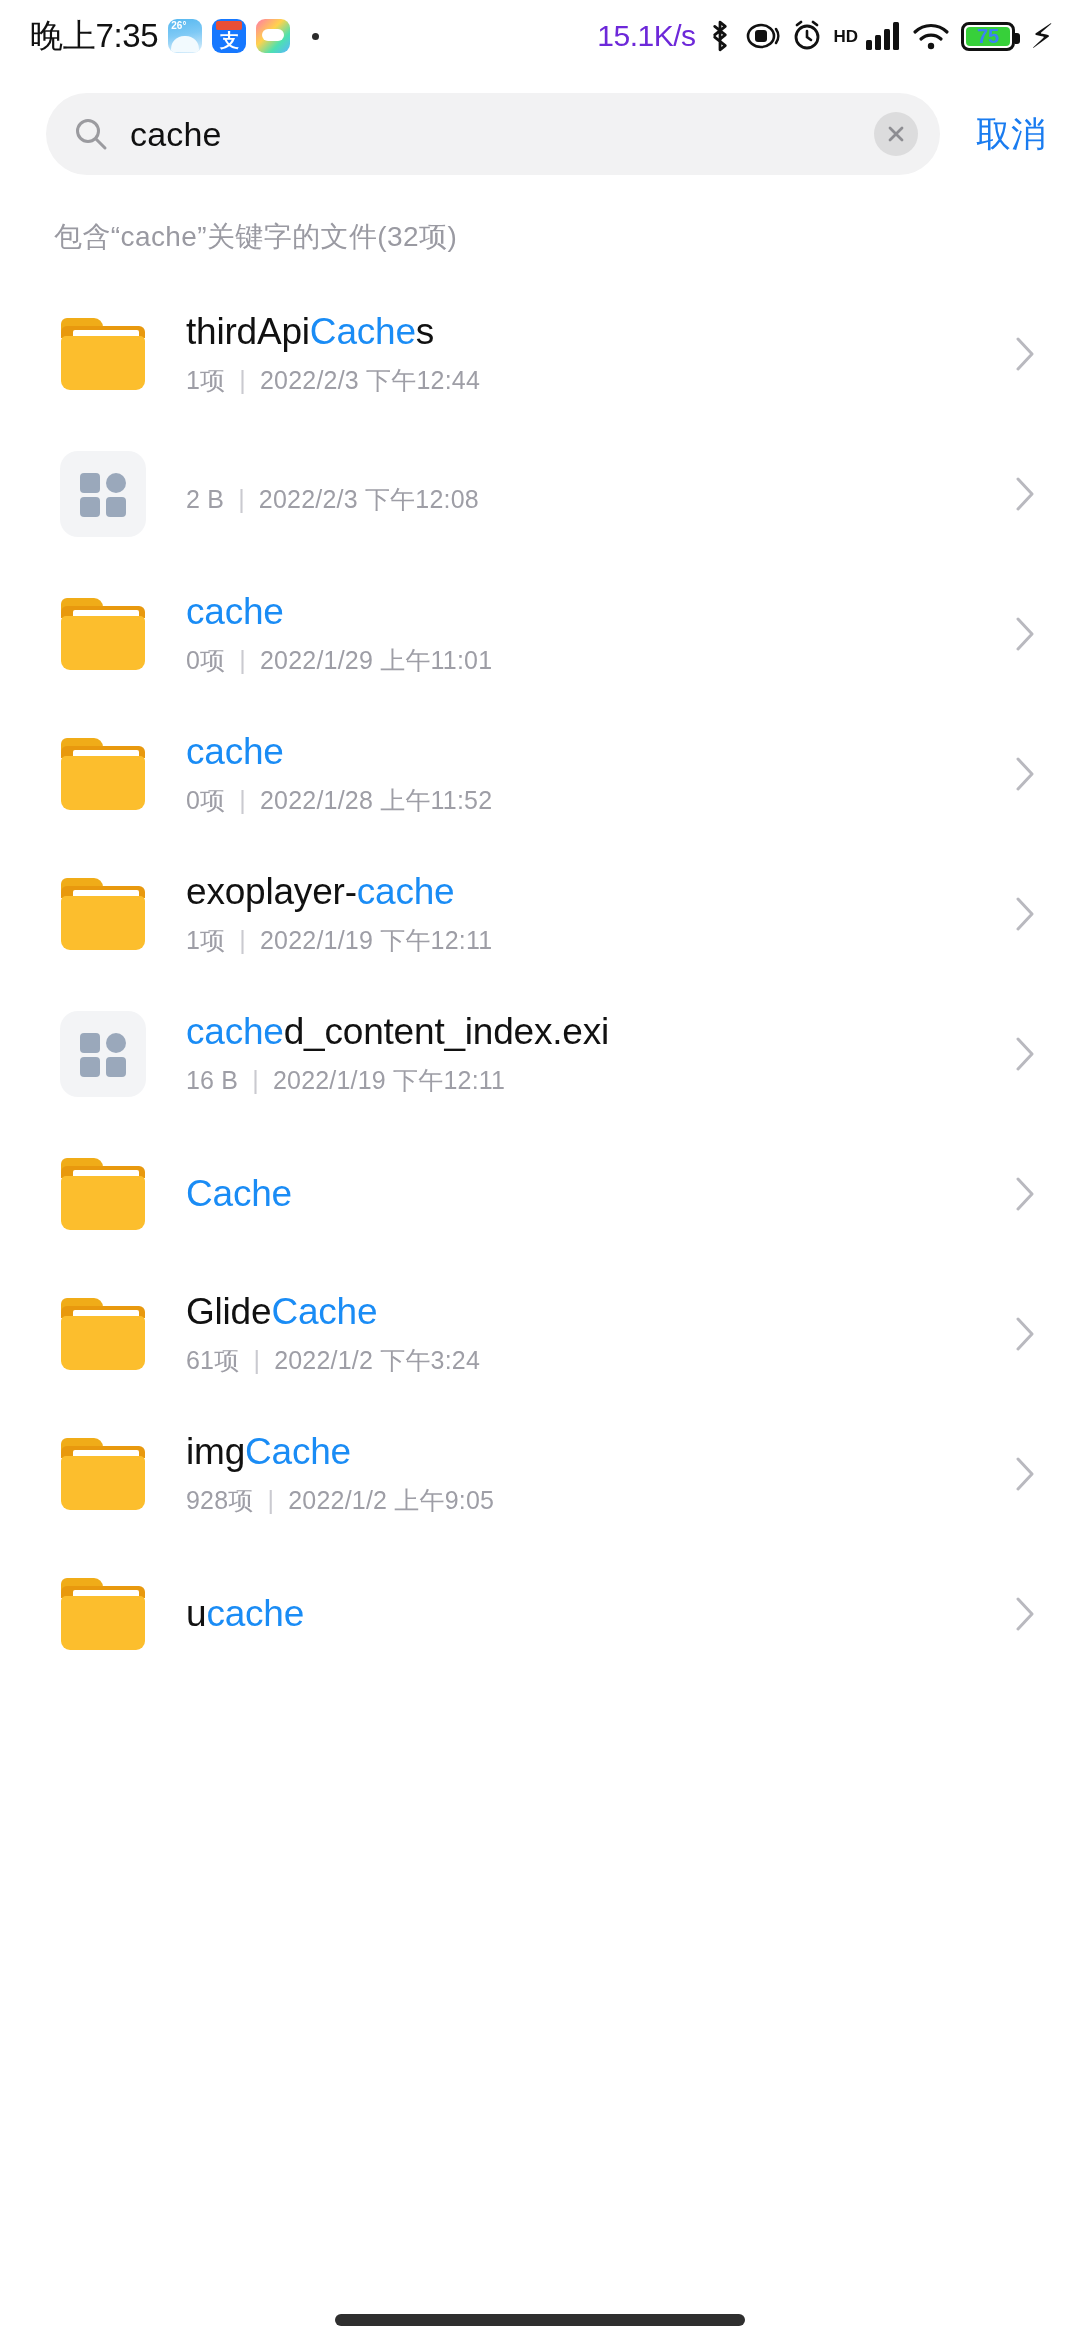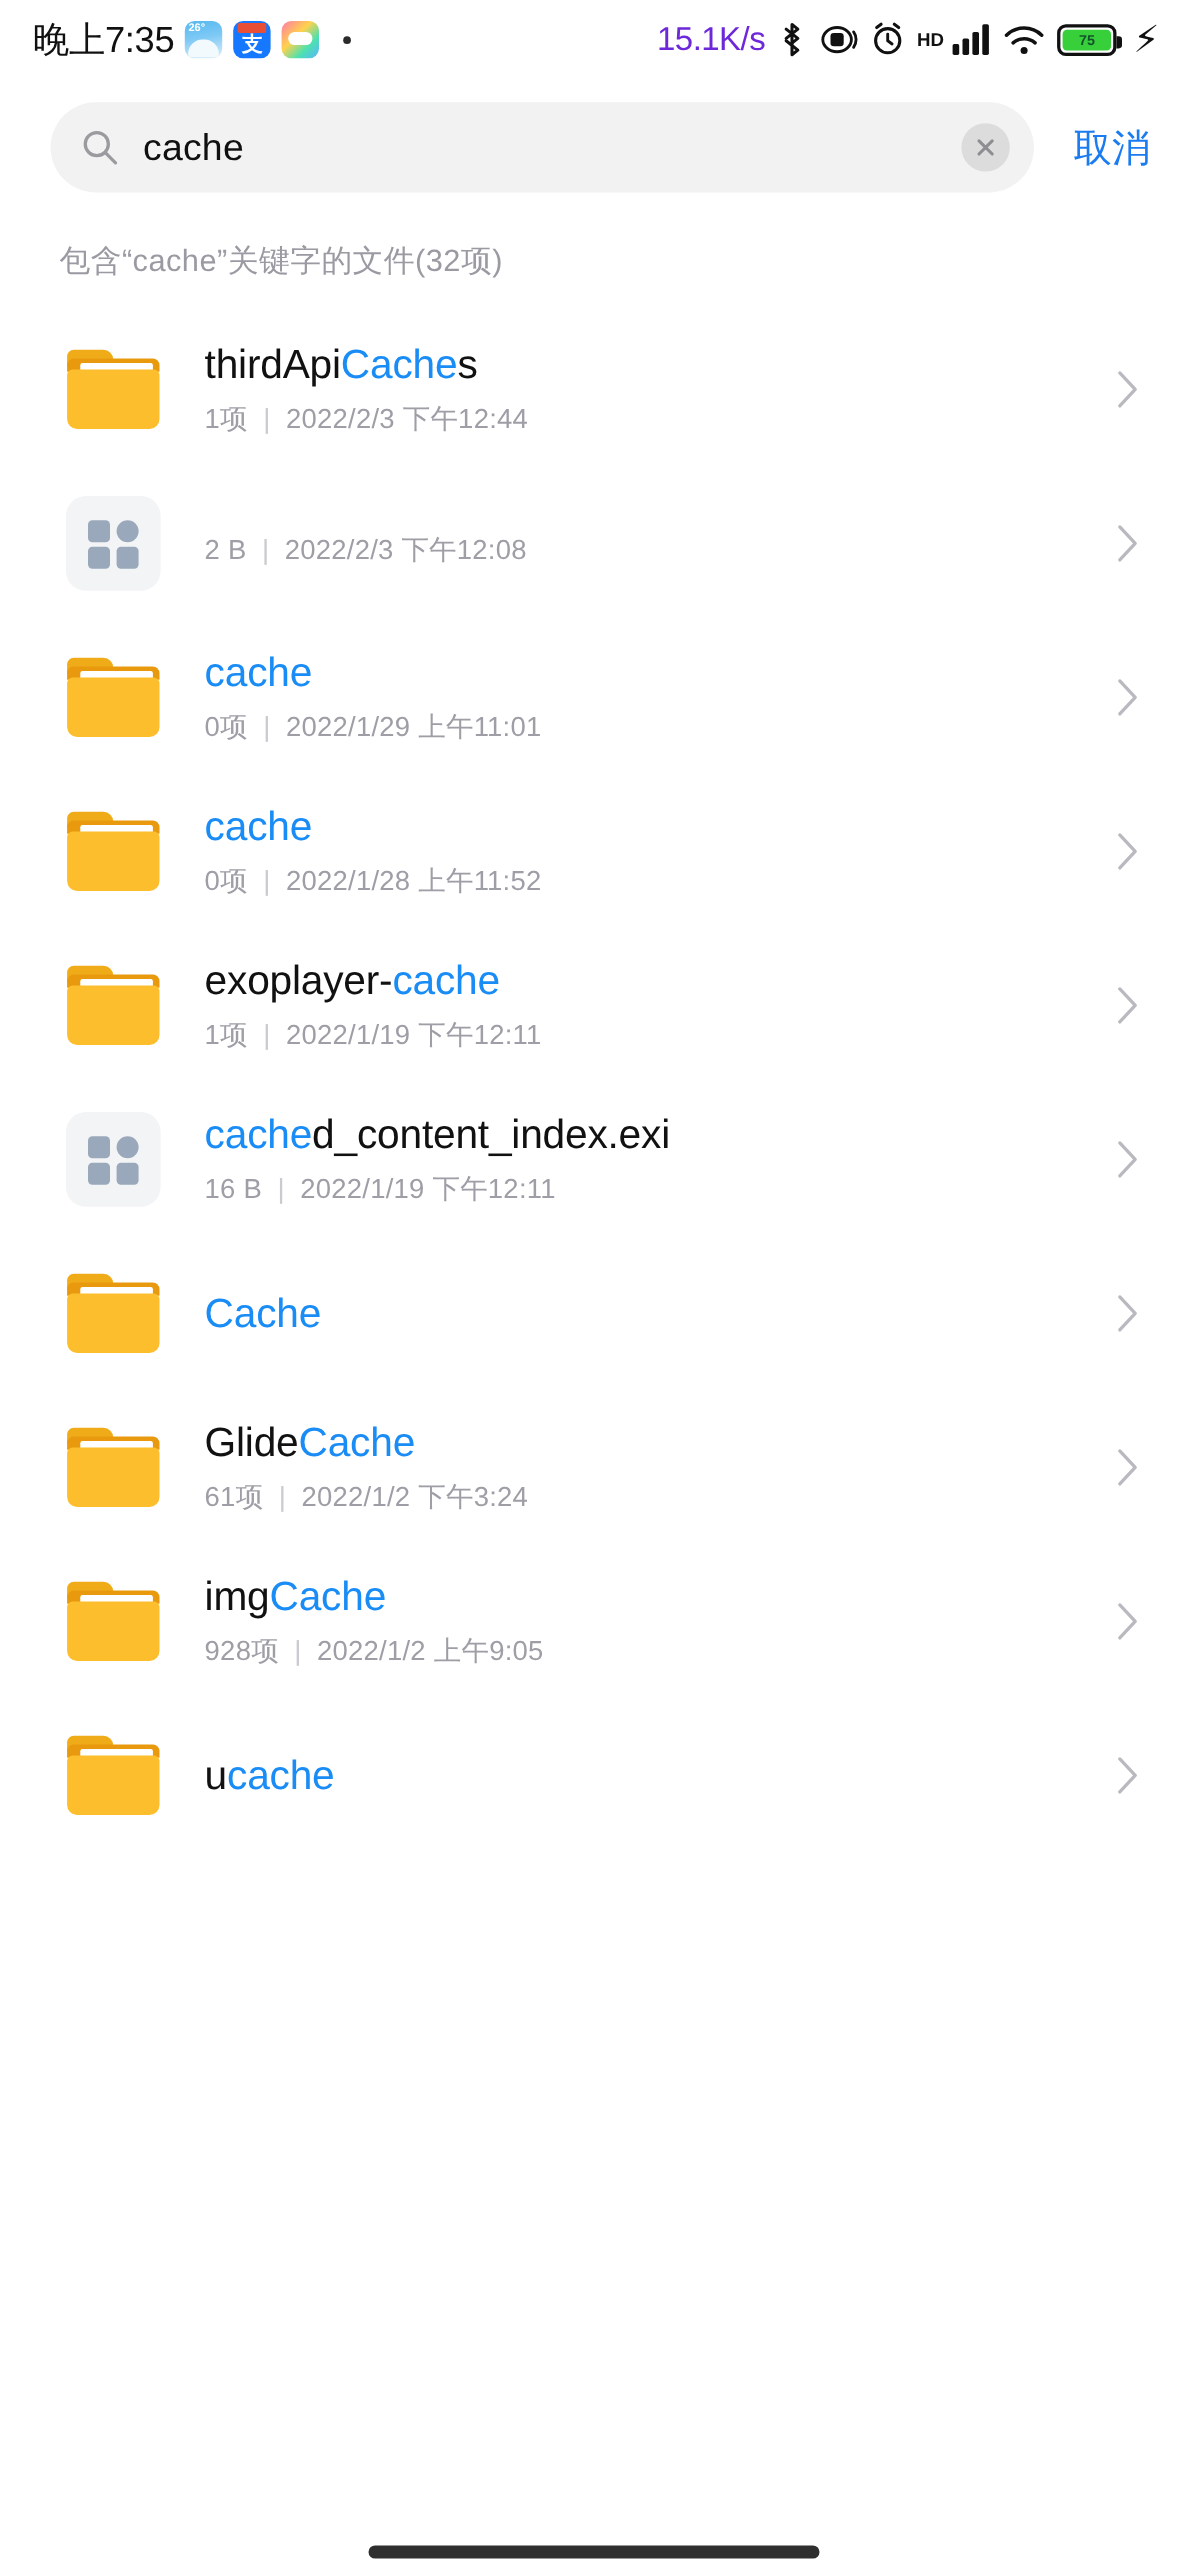--- a/index.html
+++ b/index.html
@@ -33,21 +33,21 @@
   .ic-game .pad{ position:absolute; top:10px; left:6px; width:22px; height:12px; background:#fff;
                  border-radius:7px;}
   .sb-dot{ width:7px; height:7px; border-radius:50%; background:#2b2b2b; margin-left:12px;}
   .sb-right{ display:flex; align-items:center; gap:11px; margin-left:auto;}
   .sb-speed{ font-size:30px; color:#6d28d9; letter-spacing:-0.5px;}
   .sb-ic{ display:flex; align-items:center; justify-content:center; flex:none;}
   .batt{ width:54px; height:29px; border:3px solid #111; border-radius:8px; position:relative;
          display:flex; align-items:center; justify-content:center;}
   .batt .fill{ position:absolute; left:2px; top:2px; bottom:2px; right:2px; background:#37d03a;
                border-radius:4px;}
-  .batt .pct{ position:relative; font-size:13px; font-weight:bold; color:#14532d; z-index:2;}
+  .batt .pct{ position:relative; font-size:20px; font-weight:bold; color:#3b82f6; z-index:2;}
   .batt:after{ content:""; position:absolute; right:-8px; top:8px; width:5px; height:11px;
                background:#111; border-radius:0 3px 3px 0;}
   .bolt{ font-size:34px; color:#111; line-height:1; margin-left:4px;}
 
   
   .searchrow{ display:flex; align-items:center; padding:0 28px 0 46px; height:96px; margin-top:14px;}
   .searchbox{
     flex:1; height:82px; background:#f2f2f3; border-radius:41px;
     display:flex; align-items:center; padding:0 22px 0 28px; gap:22px;
   }

